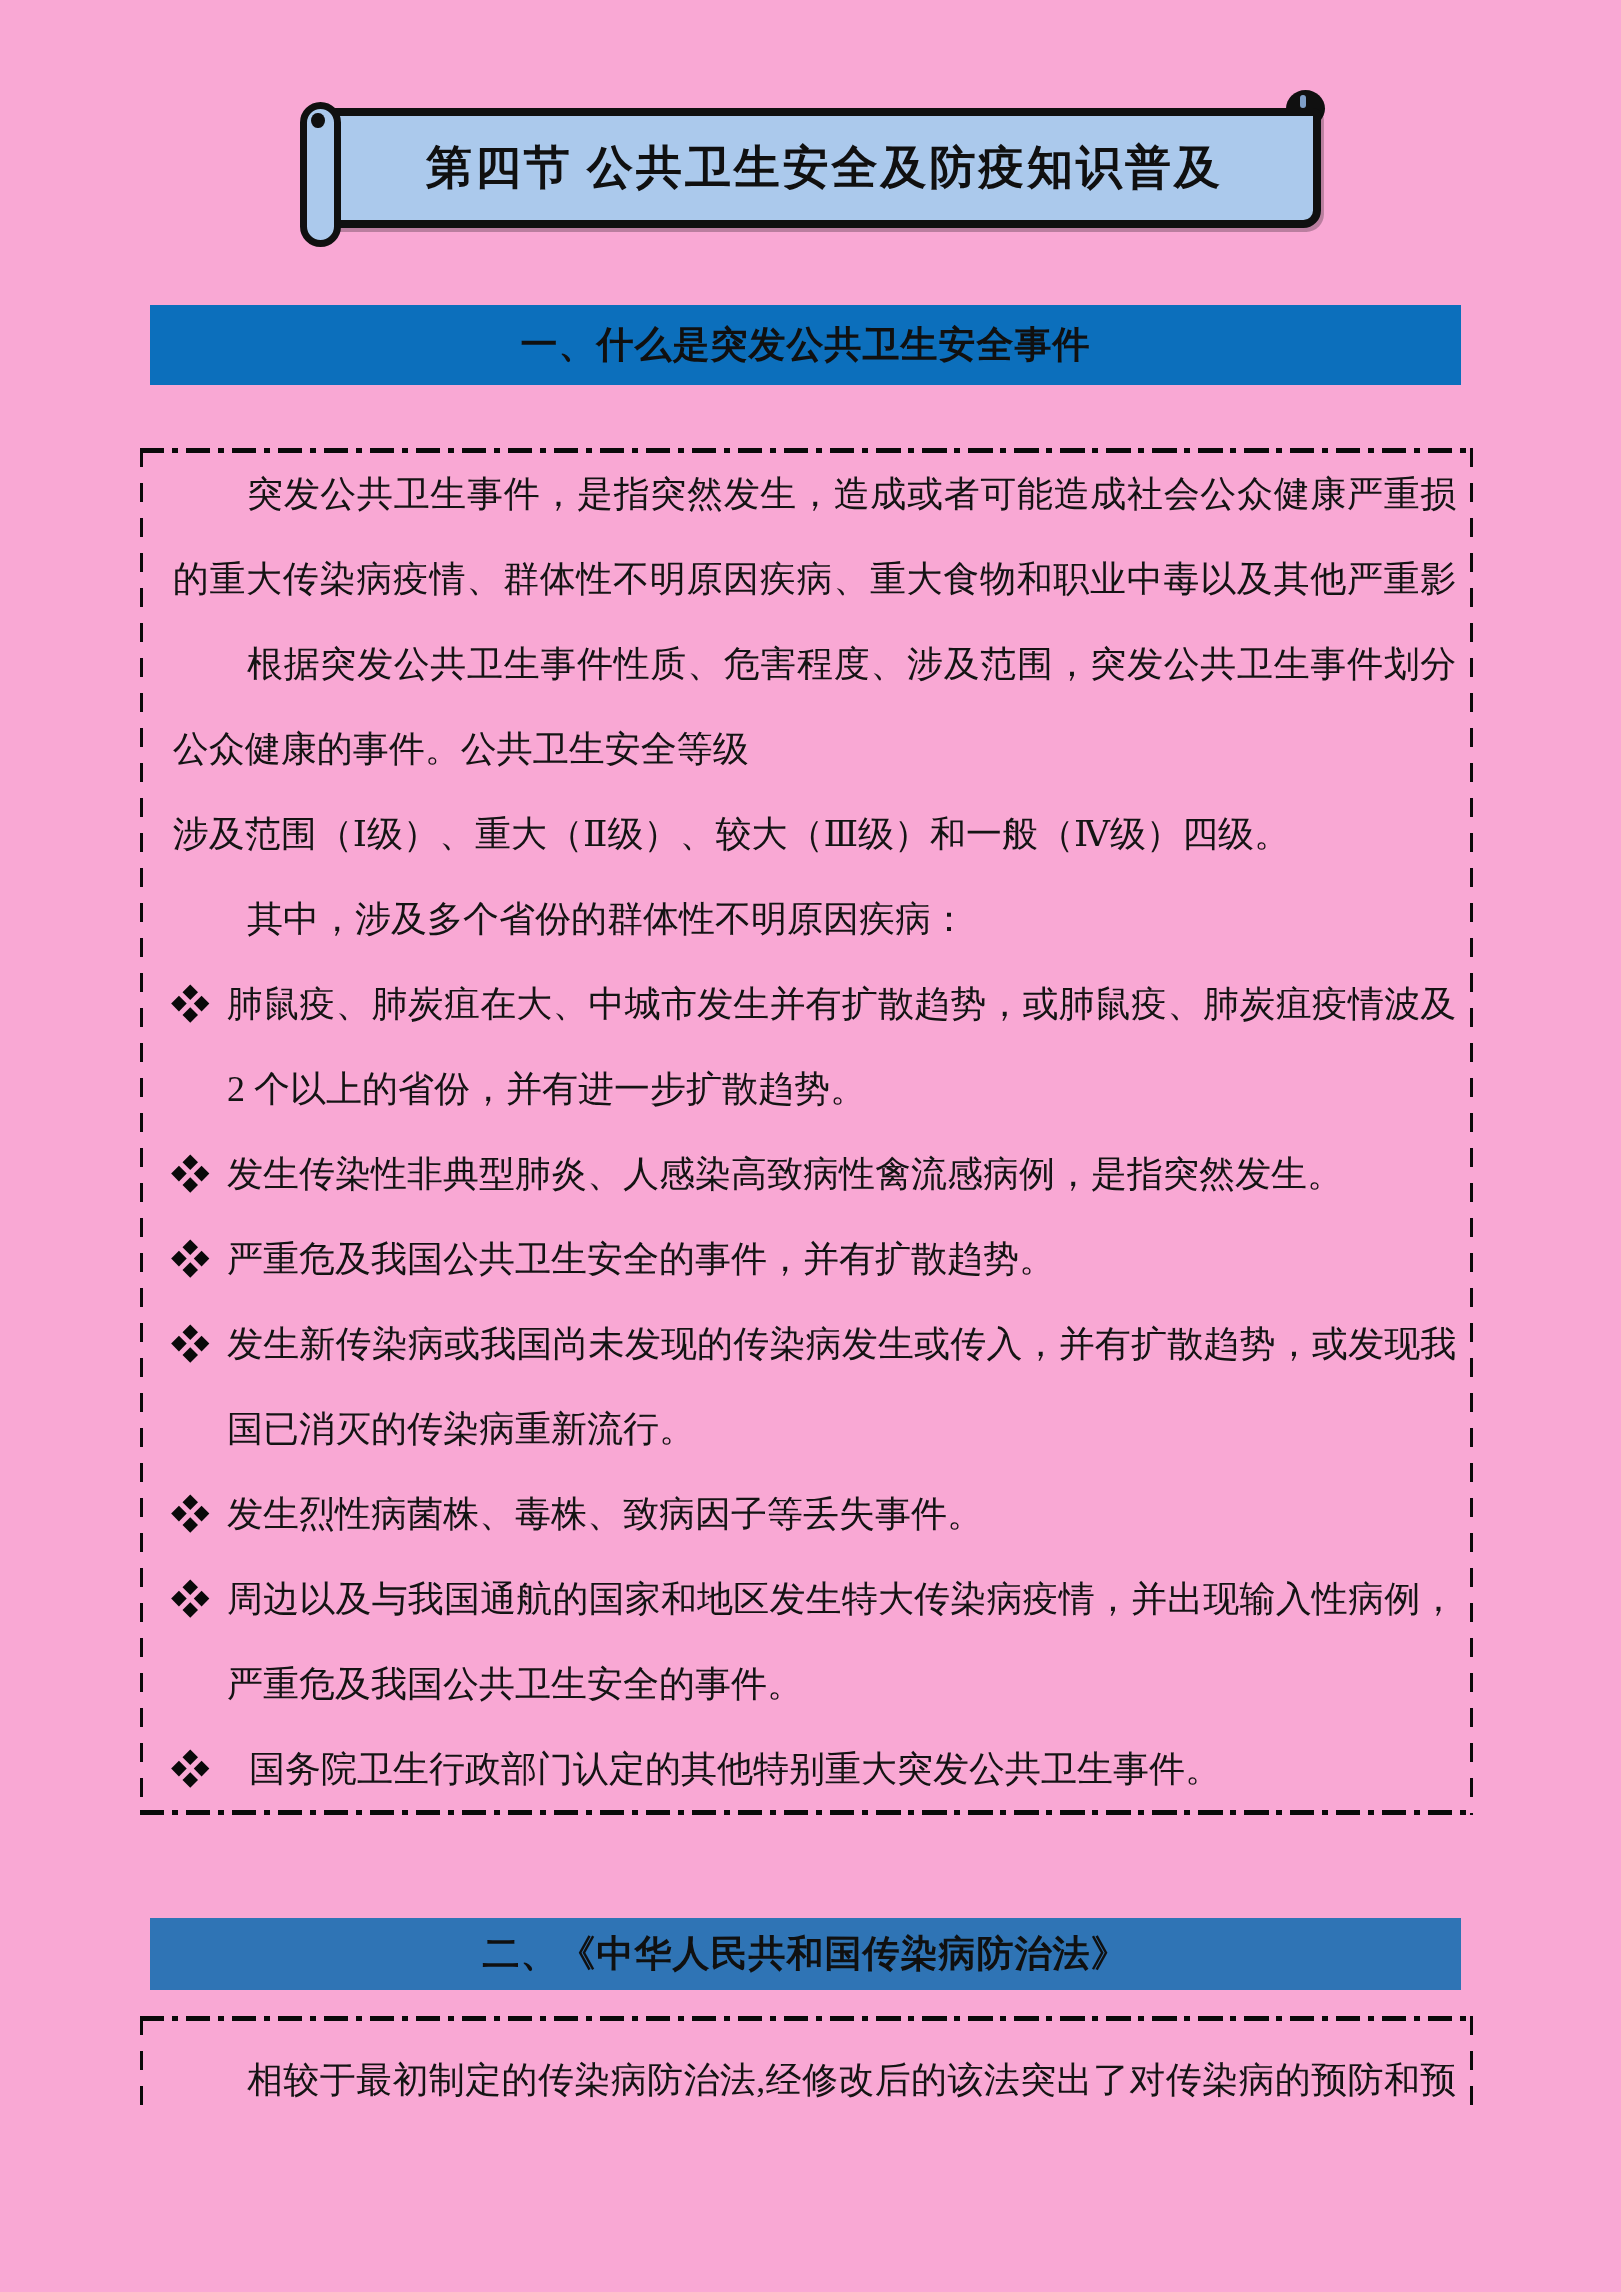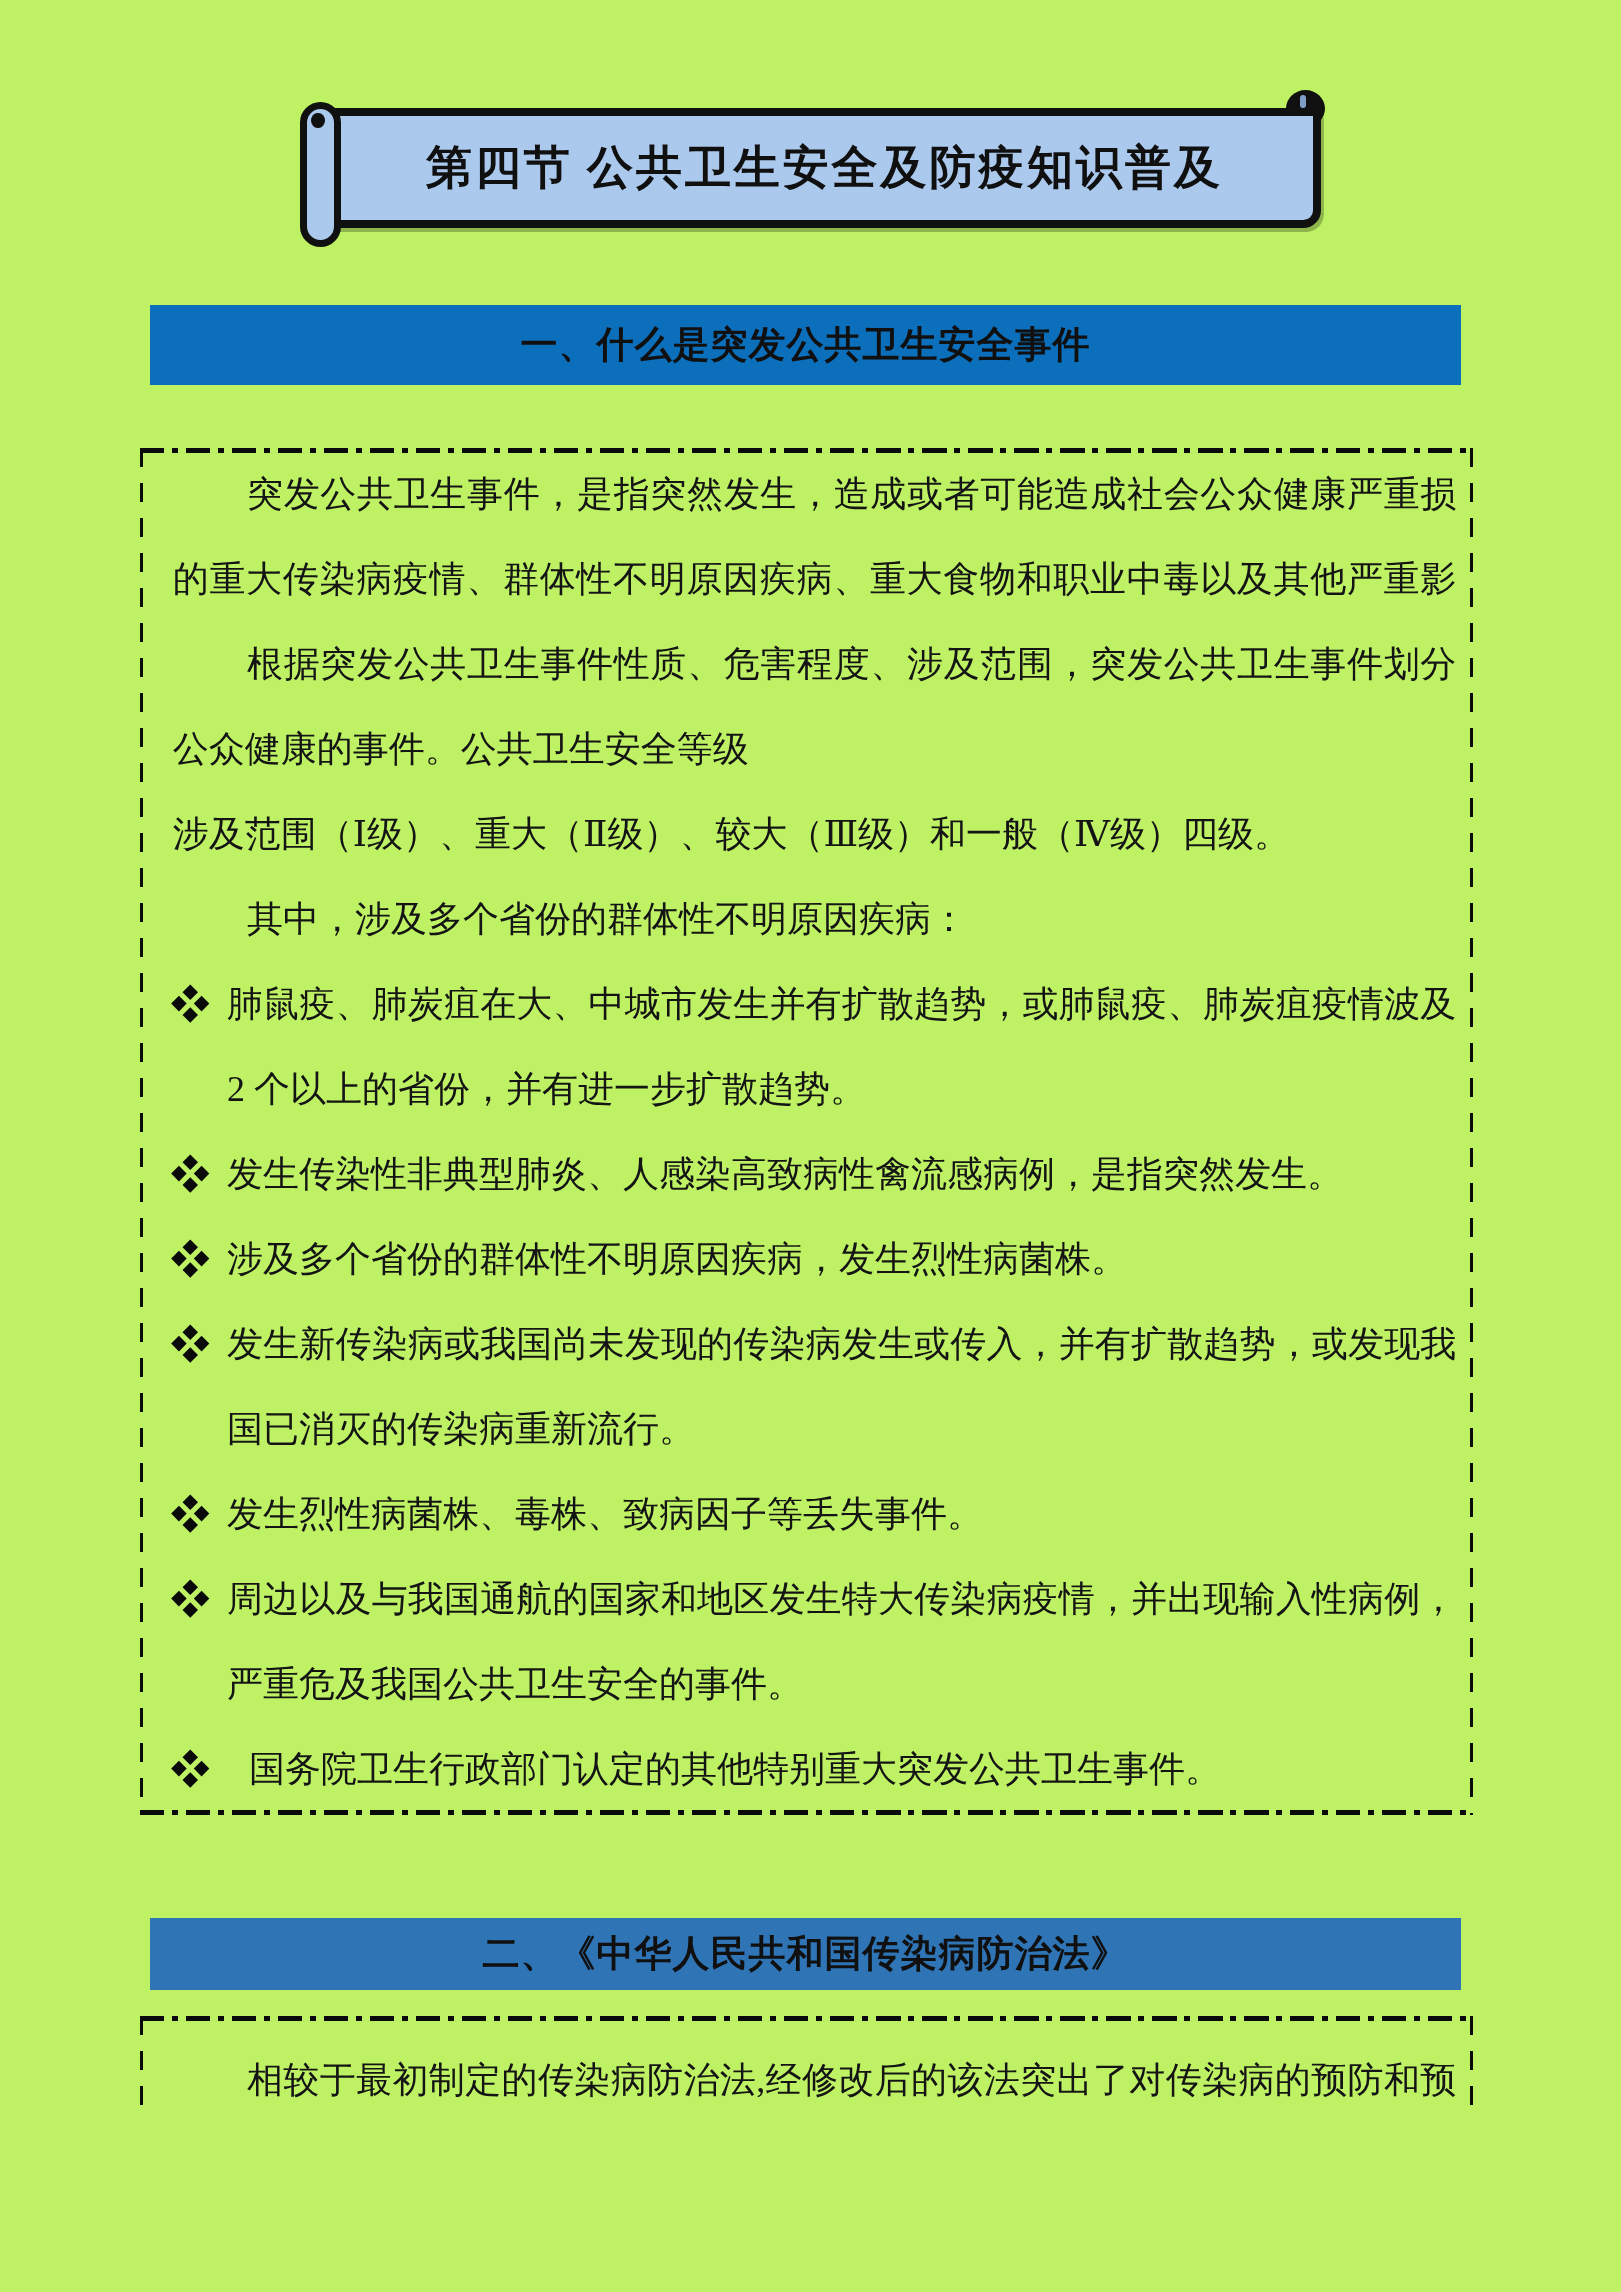--- a/index.html
+++ b/index.html
@@ -1,20 +1,20 @@
 <!DOCTYPE html>
 <html style="--banner-fill: #abc9ec; --banner-border: #101010; --bar1-bg: #0c6fbc; --bar2-bg: #2f74b5; --body-text: #141414;"><head>
 <meta charset="utf-8">
 <style>
   html,body{margin:0;padding:0;}
   body{
     width:1621px;height:2293px;background:#ffffff;position:relative;
     font-family:"Liberation Serif","DejaVu Serif",serif;
   }
-  .page{position:absolute;left:0;top:0;width:1621px;height:2293px;background:#bef264;overflow:hidden;}
+  .page{position:absolute;left:0;top:0;width:1621px;height:2293px;background:#f9a8d4;overflow:hidden;}
 
   
   .banner{position:absolute;left:300px;top:90px;width:1027px;height:163px;}
   .banner-curl{position:absolute;right:2px;top:0;width:39px;height:37px;background:#101010;border-radius:50%;}
   .banner-curl::after{content:"";position:absolute;left:13.7px;top:4.9px;width:5.9px;height:12.7px;background:#7f9fc8;border-radius:2.9px;}
   .banner-rect{
     position:absolute;left:27.4px;top:17.6px;width:994px;height:120px;box-sizing:border-box;
     background:var(--banner-fill,#abc9ec);border:8.8px solid #101010;border-radius:7.8px 7.8px 17.6px 9.8px;
     display:flex;align-items:center;justify-content:center;z-index:1;
     box-shadow:2.9px 3.9px 0 rgba(0,0,0,0.25);
@@ -119,21 +119,21 @@
         <span>发生传染性非典型肺炎、人感染高致病性禽流感病例，是指突然发生。</span>
       </div>
 
       <div class="ln bl">
         <span class="mark">
             <i></i>
             <i></i>
             <i></i>
             <i></i>
           </span>
-        <span>涉及多个省份的群体性不明原因疾病，发生烈性病菌株。</span>
+        <span>严重危及我国公共卫生安全的事件，并有扩散趋势。</span>
       </div>
 
       <div class="ln bl full">
         <span class="mark">
             <i></i>
             <i></i>
             <i></i>
             <i></i>
           </span>
         <span>发生新传染病或我国尚未发现的传染病发生或传入，并有扩散趋势，或发现我</span>

